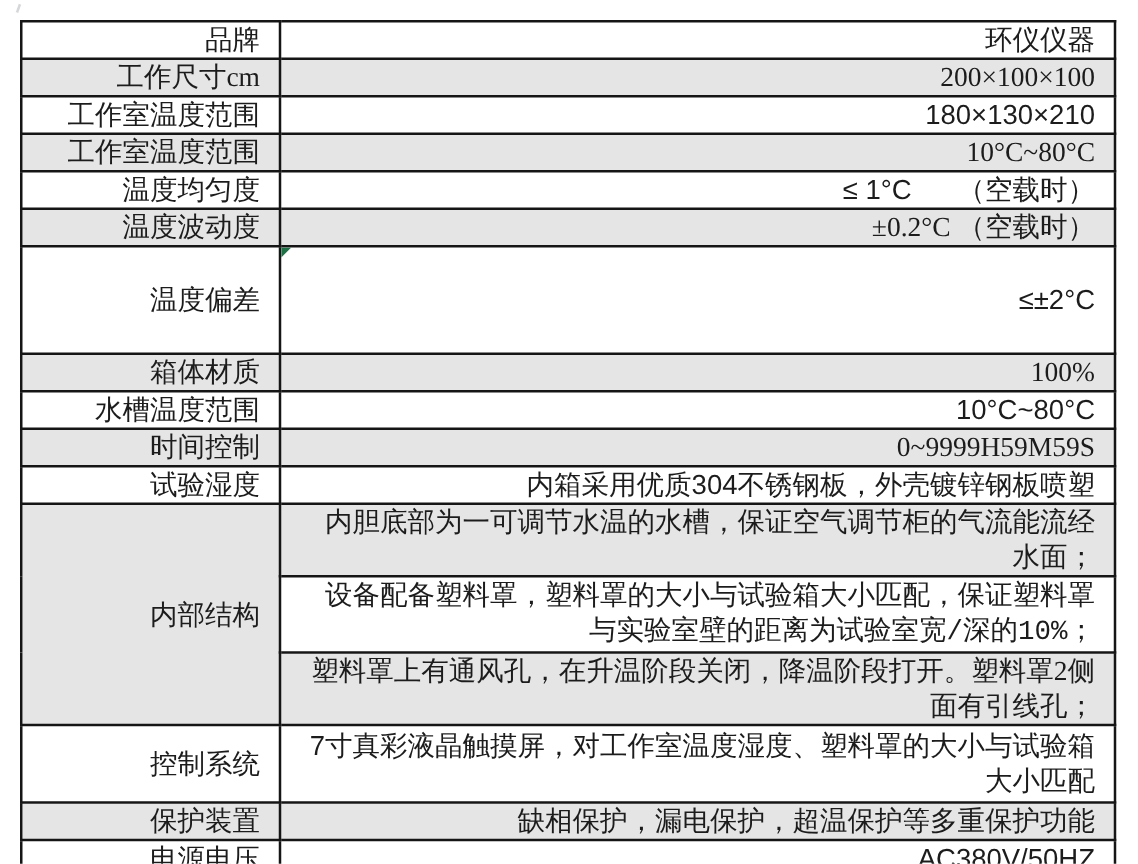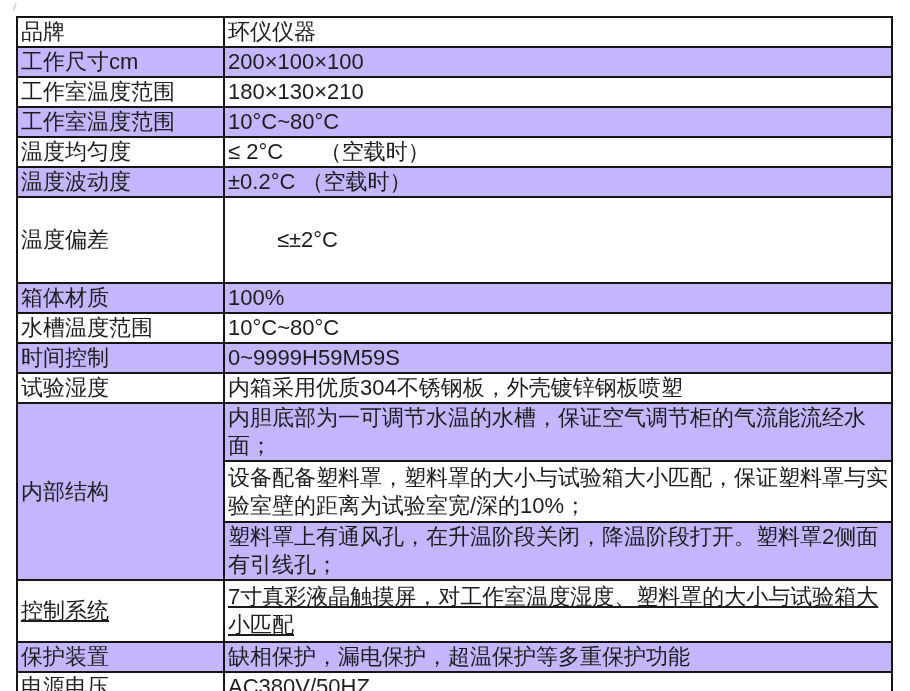--- a/index.html
+++ b/index.html
@@ -12,34 +12,34 @@
     border-right:2px solid #b9bcc0;opacity:.6;transform:rotate(20deg);
   }
   table.spec{
     position:absolute;left:16px;top:16px;width:877px;
     border-collapse:collapse;table-layout:fixed;
     border:2px solid #151515;
   }
   col.c1{width:207px;}
   td{
     border:2px solid #151515;
-    text-align:left;vertical-align:middle;
+    text-align:right;vertical-align:middle;
     font-size:22px;line-height:28px;
-    padding:0 3px;white-space:pre-wrap;word-break:break-all;
+    padding:0 15px;white-space:pre-wrap;word-break:break-all;
     overflow:hidden;
   }
   td.lbl{font-weight:500;}
   tr.h30{height:30px;}
   tr.h27{height:27px;}
   tr.h58{height:58px;}
-  tr.h61{height:61px;}
+  tr.h61{height:61px;font-family:Liberation Mono, monospace;}
   tr.h60{height:44px;}
-  tr.h62{height:62px;text-decoration:underline;}
-  .alt{background:#c4b5fd;}
-  .flag{position:relative;border-radius:30px;}
+  tr.h62{height:62px;}
+  .alt{background:#e5e5e5;font-family:Liberation Serif, serif;}
+  .flag{position:relative;}
   .flag .tri{
     position:absolute;left:0;top:0;width:0;height:0;
     border-top:8px solid #1e7145;border-right:8px solid transparent;
   }
 </style>
 </head>
 <body>
 
 <div class="corner-smudge"></div>
 
@@ -60,21 +60,21 @@
     <tr class="h30">
       <td class="lbl">工作室温度范围</td>
       <td>180×130×210</td>
     </tr>
     <tr class="h30">
       <td class="lbl alt">工作室温度范围</td>
       <td class="alt">10°C~80°C</td>
     </tr>
     <tr class="h30">
       <td class="lbl">温度均匀度</td>
-      <td>≤ 2°C      （空载时）</td>
+      <td>≤ 1°C      （空载时）</td>
     </tr>
     <tr class="h30">
       <td class="lbl alt">温度波动度</td>
       <td class="alt">±0.2°C （空载时）</td>
     </tr>
     <tr class="h30">
       <td class="lbl">温度偏差</td>
       <td class="flag">
         <span class="tri"></span><span>≤±2°C</span>
       </td>

